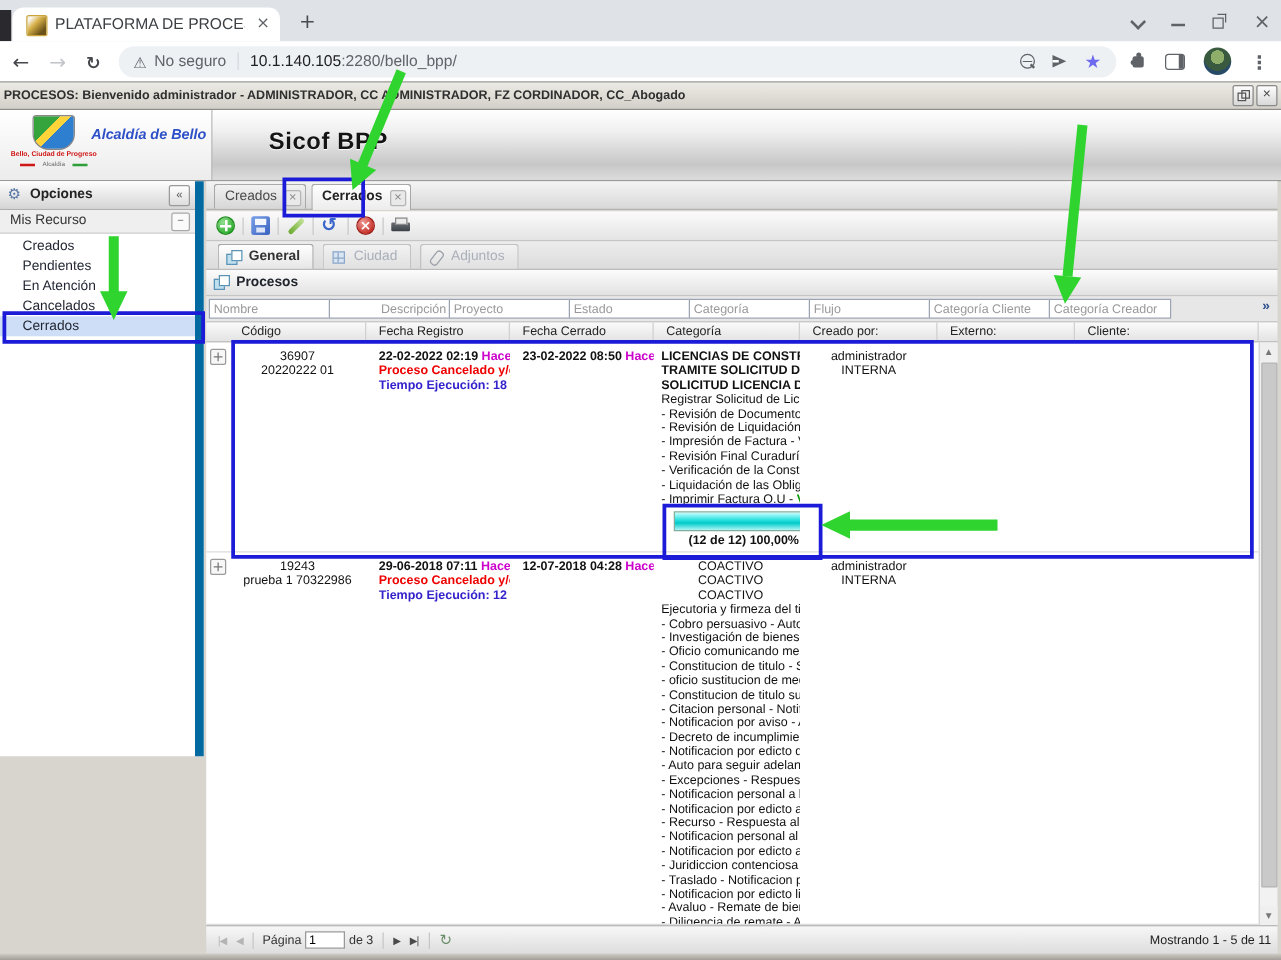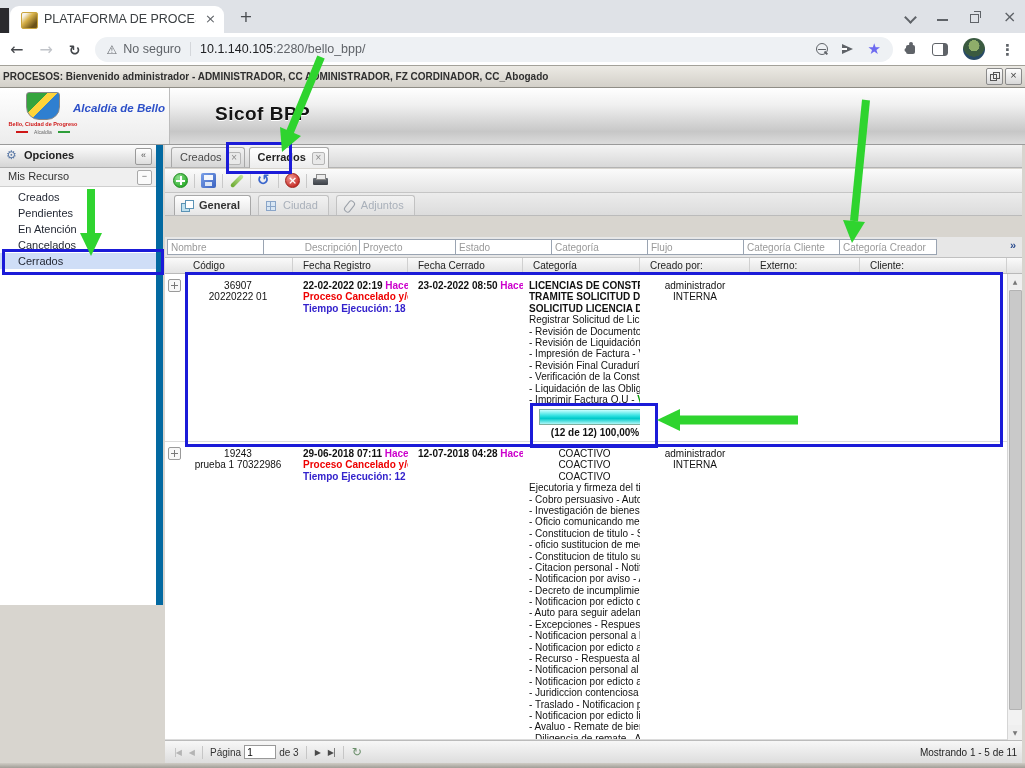--- a/index.html
+++ b/index.html
@@ -323,20 +323,24 @@
         <i class="ti ti-delete"></i>
       </span>
       <span class="tb-sep"></span>
       <span class="tbtn">
         <i class="ti ti-print"></i>
       </span>
     </div>
 
   <div class="subtabs" id="subtabs"><span class="stab"><span class="sti stack-icon"></span><span>General</span></span><span class="stab disabled"><span class="sti grid-icon"></span><span>Ciudad</span></span><span class="stab disabled"><span class="sti paperclip-icon"></span><span>Adjuntos</span></span></div>
 
+  <div class="procesos-bar">
+    <span class="sti stack-icon"></span>
+    <span class="procesos-title">Procesos</span>
+  </div>
 
   <div class="filterbar" id="filterbar">
     <span class="more-btn">»</span>
   <input class="filter-input" placeholder="Nombre" style="left: 2px;">
       <input class="filter-input" placeholder="Descripción" style="left: 98px; text-align: right;">
       <input class="filter-input" placeholder="Proyecto" style="left: 194px;">
       <input class="filter-input" placeholder="Estado" style="left: 290px;">
       <input class="filter-input" placeholder="Categoría" style="left: 386px;">
       <input class="filter-input" placeholder="Flujo" style="left: 482px;">
       <input class="filter-input" placeholder="Categoría Cliente" style="left: 578px;">

